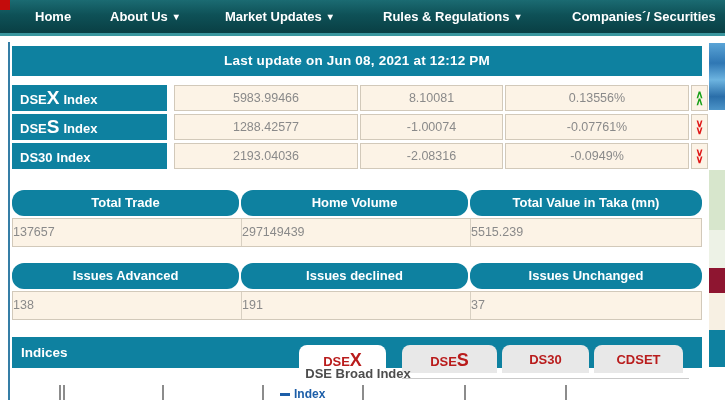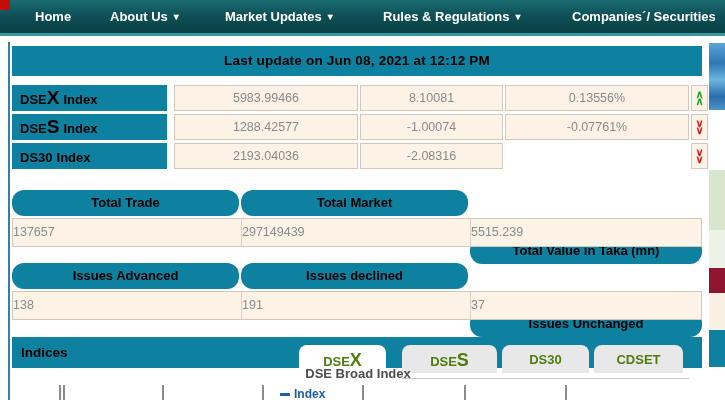--- a/index.html
+++ b/index.html
@@ -22,21 +22,21 @@
     color:#ffffff; font-size:13px; font-weight:bold; white-space:nowrap; cursor:pointer;
   }
   .nav-item .caret { font-size:10px; margin-left:6px; vertical-align:1px; }
   .subline { position:absolute; left:0; top:33px; width:725px; height:3px; background:#3a969e; }
 
   
   .main {
     position:absolute; left:8px; top:42px; width:696px; height:358px;
     background:#ffffff; border-left:2px solid #357ea6;
   }
-  .teal { background:#0e81a0; color:#000000; }
+  .teal { background:#0e81a0; color:#ffffff; }
   .update-bar {
     position:absolute; left:2px; top:4px; width:690px; height:30px;
     text-align:center; line-height:30px; font-size:13.5px; font-weight:bold;
     letter-spacing:.2px;
   }
 
   
   .idx-row { position:absolute; left:0; width:696px; height:26px; }
   .cell { position:absolute; top:0; height:26px; }
   .label-cell { left:2px; width:155px; padding-left:8px; line-height:26px; white-space:nowrap; }
@@ -54,36 +54,36 @@
   .arrow { display:flex; flex-direction:column; align-items:center; justify-content:center;
            height:100%; font-size:11px; line-height:7px; font-weight:bold; }
   .arrow.up   { color:#18a018; }
   .arrow.down { color:#e01717; }
 
   
   .sum-head { position:absolute; height:26px; text-align:center; line-height:26px;
               font-size:13px; font-weight:bold;border-radius:12px; }
   .sh1 { left:2px;   width:227px; }
   .sh2 { left:231px; width:227px; }
-  .sh3 { left:460px; width:232px;margin-top:48px; }
+  .sh3 { left:460px; width:232px; }
   .sum-vals { position:absolute; left:2px; width:690px; height:29px; line-height:27px; }
   .sum-val { position:absolute; top:0; height:27px; text-align:left; }
   .sv1 { left:0;     width:227px; }
   .sv2 { left:229px; width:227px; }
   .sv3 { left:458px; width:230px; }
   .divider { position:absolute; top:0; width:1px; height:27px; background:#d8d0c2; }
 
   
   .indices-head {
     position:absolute; left:2px; top:295px; width:690px; height:31px;
     line-height:31px; font-size:13.5px; font-weight:bold; padding-left:9px;
   }
   .tab {
     position:absolute; top:303px; height:34px; border-radius:8px 8px 0 0;
-    text-align:center; line-height:30px; color:#4d7c0f; font-size:13px; font-weight:bold;
+    text-align:center; line-height:30px; color:#b91c1c; font-size:13px; font-weight:bold;
     cursor:pointer; z-index:3;
   }
   .tab .big { font-size:18px; }
   .tab.active { background:#ffffff; height:36px; }
   .tab.inactive { background:#e8e8e8; height:28px; }
   .tab1 { left:289px; width:87px; }
   .tab2 { left:392px; width:95px; }
   .tab3 { left:492px; width:87px; }
   .tab4 { left:584px; width:89px; }
   .tab-underlay { position:absolute; left:392px; top:331px; width:287px; height:6px;
@@ -150,30 +150,31 @@
       </div>
     </div>
   </div>
 
   <div class="idx-row" style="top:101px">
     <div class="cell label-cell teal">
       <span class="sm">DS30</span><span class="big"></span><span class="post">Index</span>
     </div>
     <div class="cell cream v1">2193.04036</div>
     <div class="cell cream v2">-2.08316</div>
+    <div class="cell cream v3">-0.0949%</div>
     <div class="cell cream va">
       <div class="arrow down">
         <span>∨</span>
         <span>∨</span>
       </div>
     </div>
   </div>
 
   <div class="sum-head teal sh1" style="top:148px">Total Trade</div>
-  <div class="sum-head teal sh2" style="top:148px">Total Market</div>
+  <div class="sum-head teal sh2" style="top:148px">Home Volume</div>
   <div class="sum-head teal sh3" style="top:148px">Total Value in Taka (mn)</div>
   <div class="sum-vals cream" style="top:176px">
     <span class="sum-val sv1">137657</span>
     <span class="sum-val sv2">297149439</span>
     <span class="sum-val sv3">5515.239</span>
     <span class="divider" style="left:228px"></span>
     <span class="divider" style="left:457px"></span>
   </div>
 
   <div class="sum-head teal sh2" style="top:221px">Issues declined</div>

